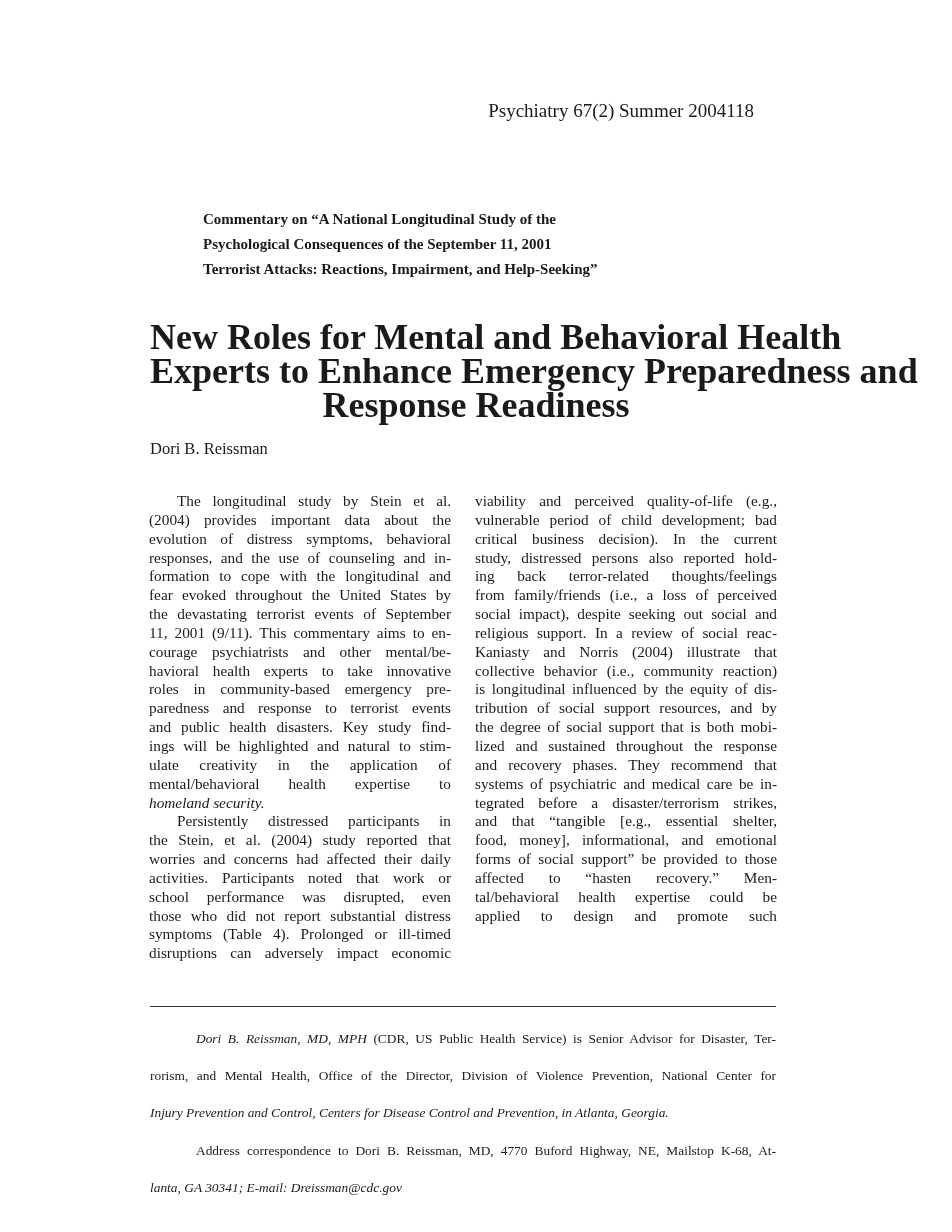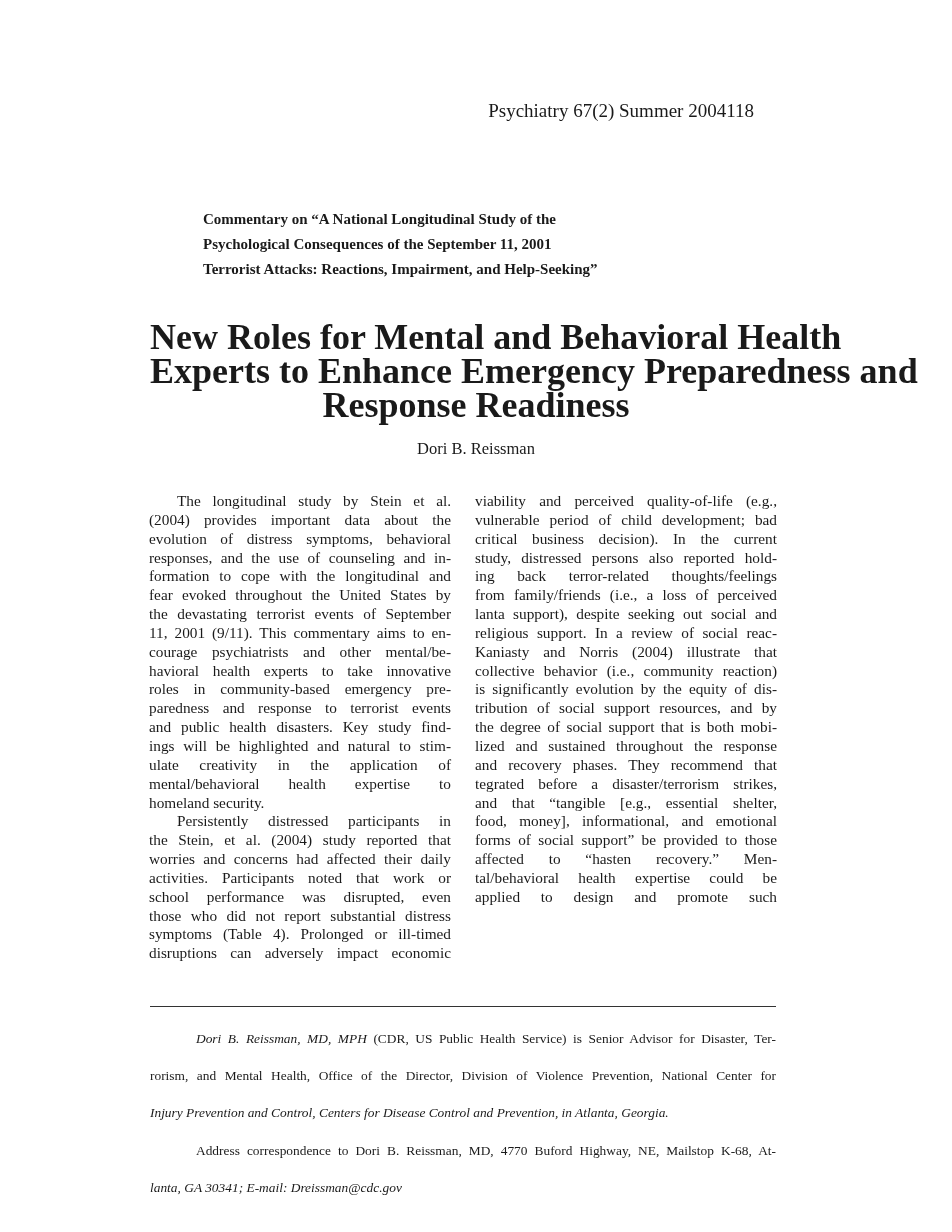--- a/index.html
+++ b/index.html
@@ -6,26 +6,26 @@
   body { width: 952px; height: 1232px; position: relative; overflow: hidden;
          font-family: "Liberation Serif", "DejaVu Serif", serif; color: #1a1a1a; }
   .running-head { position: absolute; top: 100px; left: 137px; width: 617px; font-size: 19px;
                   display: flex; justify-content: flex-end; }
   .commentary { position: absolute; top: 207px; left: 195px; width: 620px;
                 font-size: 15px; font-weight: bold; line-height: 25px; margin-left: 8px; }
   .commentary div { white-space: nowrap; }
   .title { position: absolute; top: 320px; left: 150px; width: 652px; text-align: center;
            font-size: 36px; font-weight: bold; line-height: 34px; }
   .title div { white-space: nowrap; }
-  .author { position: absolute; top: 439px; left: 150px; width: 652px; text-align: center; font-size: 16.5px; }
+  .author { position: absolute; top: 439px; left: 150px; width: 652px; font-size: 16.5px; }
   .col { position: absolute; top: 492px; width: 302px; font-size: 15.3px; line-height: 18.85px; }
   .col-left { left: 149px; }
   .col-right { left: 475px; }
   .ln { display: block; text-align: justify; text-align-last: justify; white-space: nowrap; height: 18.85px; }
-  .ln.last { text-align-last: left; }
+  .ln.last { text-align-last: left; font-style: italic; }
   .ln.indent { padding-left: 28px; font-family: Liberation Serif, serif; }
   .rule { position: absolute; top: 1006px; left: 150px; width: 626px; border-top: 1px solid #333; }
   .footnote { position: absolute; top: 1010px; left: 150px; width: 626px; font-size: 13.4px; line-height: 17.2px; }
   .footnote .fl { display: block; text-align: justify; text-align-last: justify; white-space: nowrap; margin-top: 20px; }
   .footnote .fl.last { text-align-last: left; font-style: italic; }
   .footnote .fl.indent { padding-left: 46px; }
   i { font-style: italic; }
 </style>
 </head>
 <body>
@@ -76,29 +76,30 @@
     <span class="ln">symptoms (Table 4). Prolonged or ill-timed</span>
     <span class="ln">disruptions can adversely impact economic</span>
   </div>
 <div class="col col-right" id="col-right">
     <span class="ln">viability and perceived quality-of-life (e.g.,</span>
     <span class="ln">vulnerable period of child development; bad</span>
     <span class="ln">critical business decision). In the current</span>
     <span class="ln">study, distressed persons also reported hold-</span>
     <span class="ln">ing back terror-related thoughts/feelings</span>
     <span class="ln">from family/friends (i.e., a loss of perceived</span>
-    <span class="ln">lanta support), despite seeking out social and</span>
+    <span class="ln">social impact), despite seeking out social and</span>
     <span class="ln">religious support. In a review of social reac-</span>
     <span class="ln">Kaniasty and Norris (2004) illustrate that</span>
     <span class="ln">collective behavior (i.e., community reaction)</span>
-    <span class="ln">is significantly evolution by the equity of dis-</span>
+    <span class="ln">is longitudinal influenced by the equity of dis-</span>
     <span class="ln">tribution of social support resources, and by</span>
     <span class="ln">the degree of social support that is both mobi-</span>
     <span class="ln">lized and sustained throughout the response</span>
     <span class="ln">and recovery phases. They recommend that</span>
+    <span class="ln">systems of psychiatric and medical care be in-</span>
     <span class="ln">tegrated before a disaster/terrorism strikes,</span>
     <span class="ln">and that “tangible [e.g., essential shelter,</span>
     <span class="ln">food, money], informational, and emotional</span>
     <span class="ln">forms of social support” be provided to those</span>
     <span class="ln">affected to “hasten recovery.” Men-</span>
     <span class="ln">tal/behavioral health expertise could be</span>
     <span class="ln">applied to design and promote such</span>
   </div>
 
 <div class="rule"></div>

